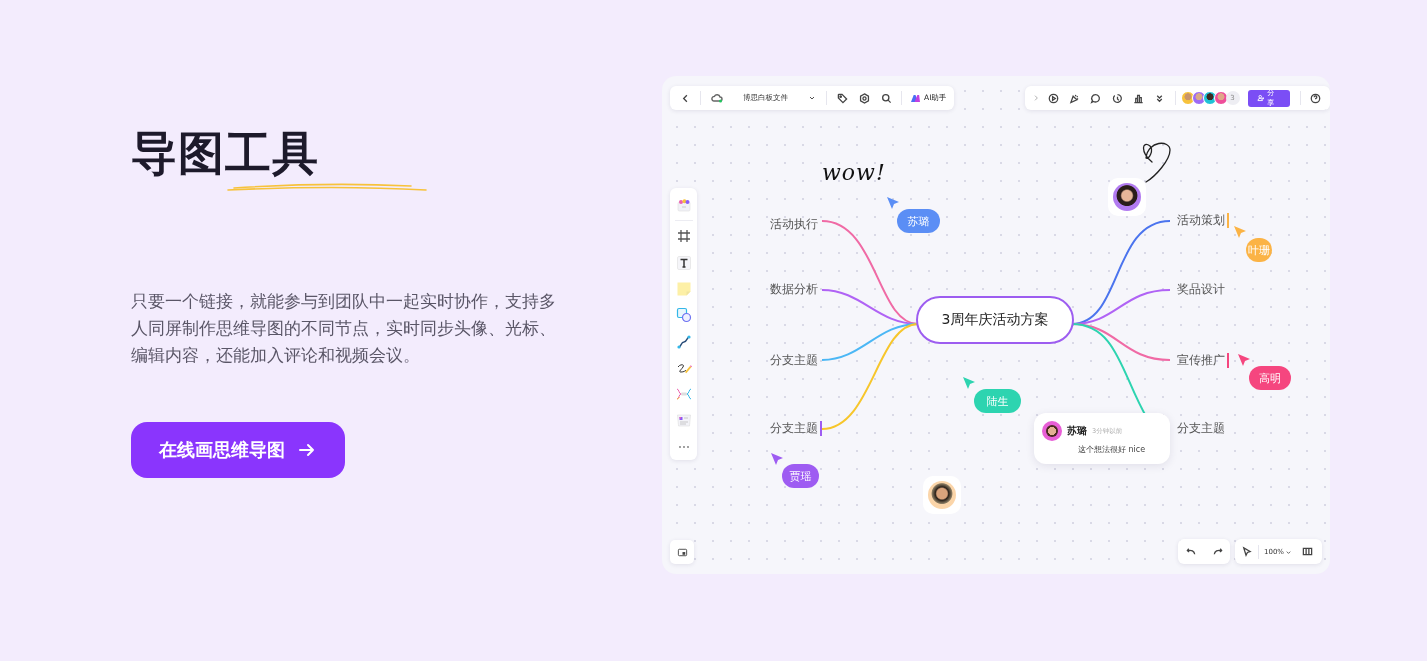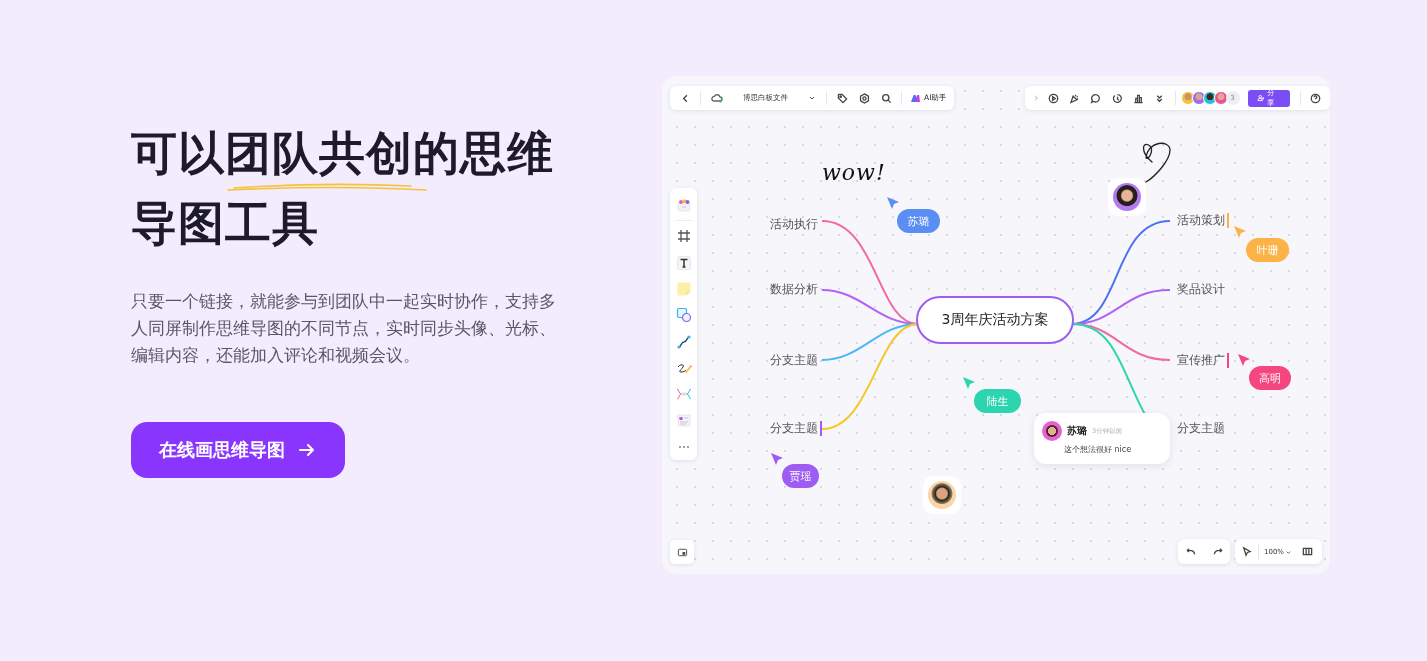--- a/index.html
+++ b/index.html
@@ -38,28 +38,27 @@
 .caret{display:inline-block;width:2px;height:15px;vertical-align:middle;margin-left:2px}
 .tag{position:absolute;height:24px;border-radius:12px;color:#fff;font-size:11px;display:flex;align-items:center;justify-content:center}
 .cursor{position:absolute;width:14px;height:14px}
 .photo{position:absolute;width:38px;height:38px;background:#fff;border-radius:10px;display:flex;align-items:center;justify-content:center}
 .photo .face{width:28px;height:28px;border-radius:50%}
 .comment{position:absolute;left:372px;top:337px;width:136px;height:51px;background:#fff;border-radius:12px;box-shadow:0 2px 8px rgba(40,30,80,.10);padding:8px 0 0 8px}
 .comment .hdr{display:flex;align-items:center;gap:5px}
 .comment .cav{width:20px;height:20px;border-radius:50%;background:#e85fd6;display:flex;align-items:center;justify-content:center}
 .comment .nm{font-size:10px;font-weight:bold;color:#222}
 .comment .tm{font-size:6.5px;color:#aaa}
-.comment .body{font-size:8px;color:#444;margin:3px 0 0 22px}
+.comment .body{font-size:8px;color:#444;margin:3px 0 0 36px}
 .wow{position:absolute;left:160px;top:84px;font-family:"DejaVu Serif",serif;font-style:italic;font-size:22px;color:#111;letter-spacing:1px}
 </style>
 </head>
 <body>
 
 <h1 class="hero-title">
-  <span class="line">可以团队共创的思维</span>
   <span class="line">导图工具</span>
 </h1>
 <svg class="underline-swoosh" viewBox="0 0 204 14">
   <path d="M8 7 Q100 1 185 5" stroke="#f7c23b" stroke-width="1.6" fill="none" stroke-linecap="round"></path>
   <path d="M2 9 Q110 4 200 9" stroke="#f7c23b" stroke-width="1.6" fill="none" stroke-linecap="round"></path>
 </svg>
 <p class="hero-desc">只要一个链接，就能参与到团队中一起实时协作，支持多人同屏制作思维导图的不同节点，实时同步头像、光标、编辑内容，还能加入评论和视频会议。</p>
 <div class="cta">
   <span>在线画思维导图</span>
   <svg viewBox="0 0 20 20">
@@ -321,21 +320,21 @@
   <div class="node" style="left:515px;top:344px"><span>分支主题</span></div>
 
   <svg class="cursor" viewBox="0 0 14 14" style="left:224px;top:120px">
       <path d="M1 1l12 5-5 2-2 5z" fill="#5b8ef5"></path>
     </svg>
   <div class="tag" style="left:235px;top:133px;width:43px;background:#5b8ef5">苏璐</div>
 
   <svg class="cursor" viewBox="0 0 14 14" style="left:571px;top:149px">
       <path d="M1 1l12 5-5 2-2 5z" fill="#fbb345"></path>
     </svg>
-  <div class="tag" style="left:584px;top:162px;width:43px;background:#fbb345">叶珊</div>
+  <div class="tag" style="left:584px;top:162px;width:26px;background:#fbb345">叶珊</div>
 
   <svg class="cursor" viewBox="0 0 14 14" style="left:575px;top:277px">
       <path d="M1 1l12 5-5 2-2 5z" fill="#f5467f"></path>
     </svg>
   <div class="tag" style="left:587px;top:290px;width:42px;background:#f5467f">高明</div>
 
   <svg class="cursor" viewBox="0 0 14 14" style="left:300px;top:300px">
       <path d="M1 1l12 5-5 2-2 5z" fill="#2dd4b0"></path>
     </svg>
   <div class="tag" style="left:312px;top:313px;width:47px;background:#2dd4b0">陆生</div>

